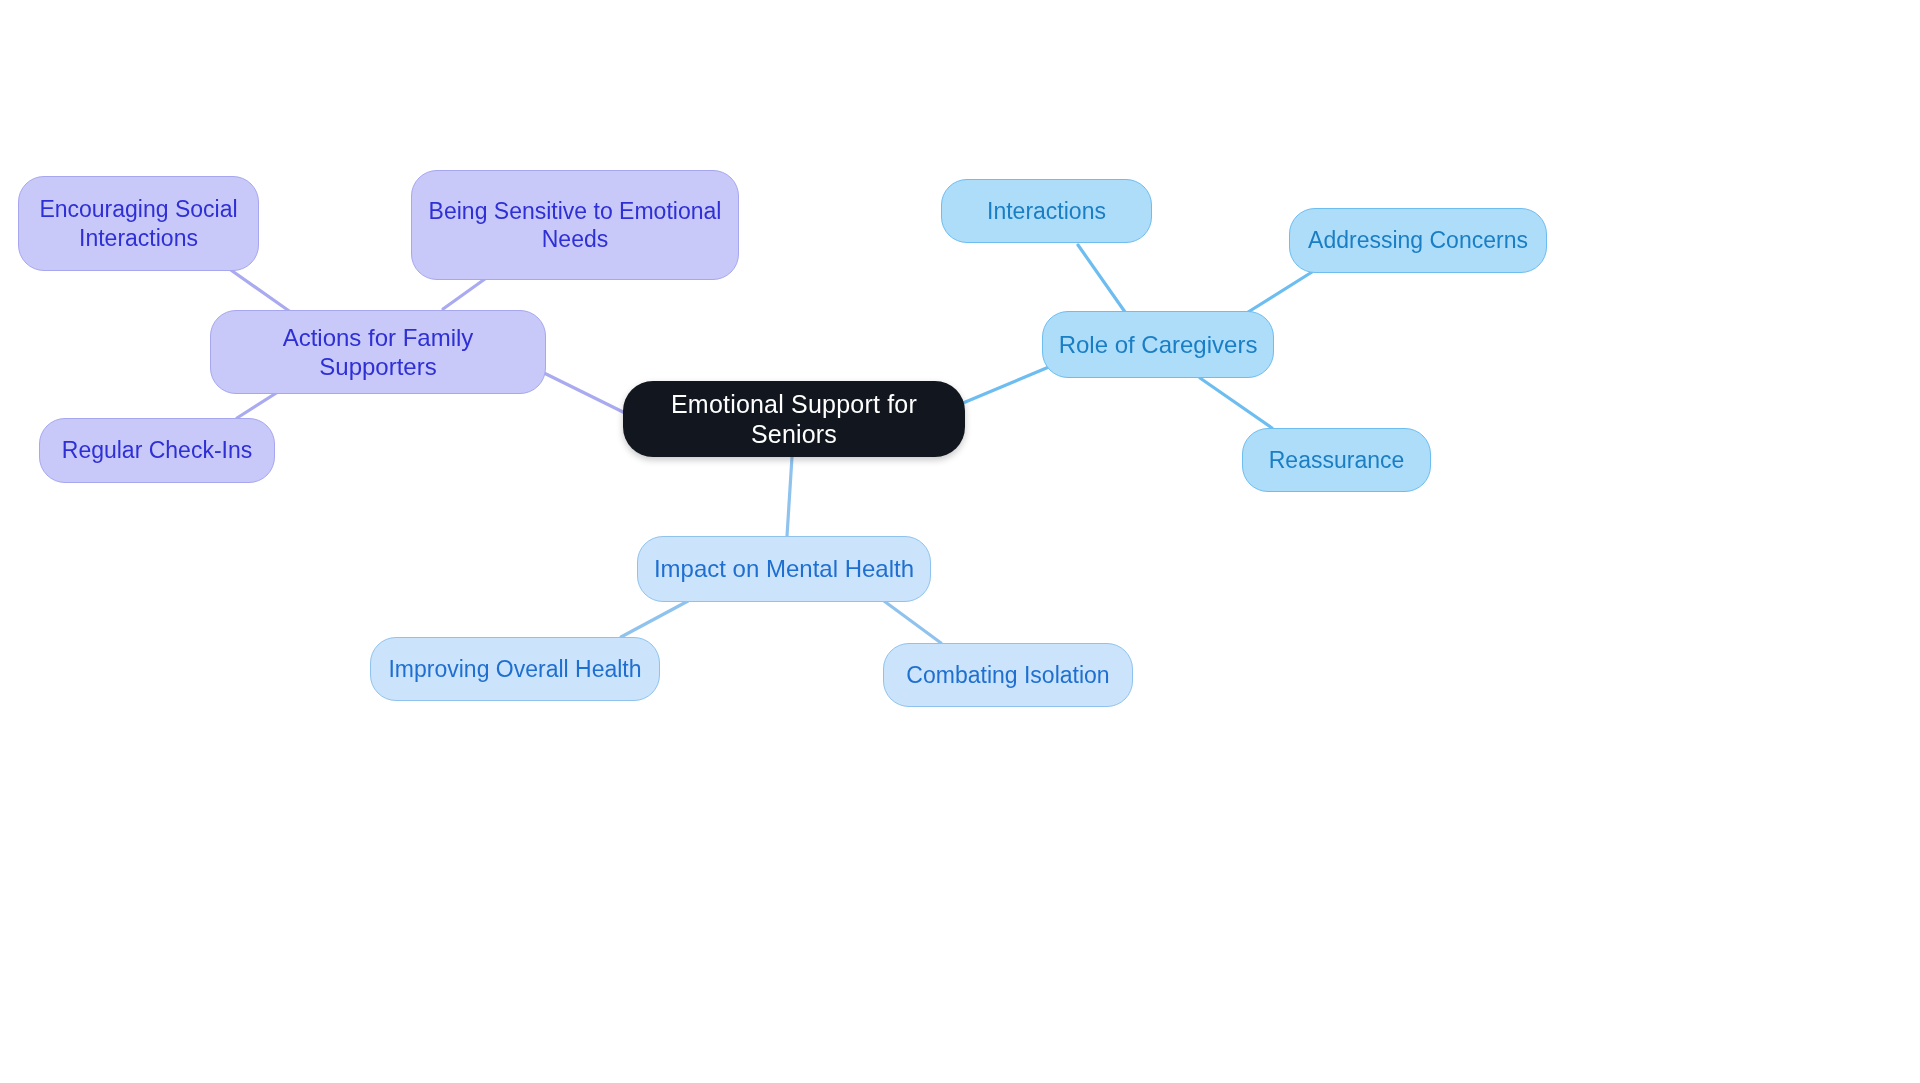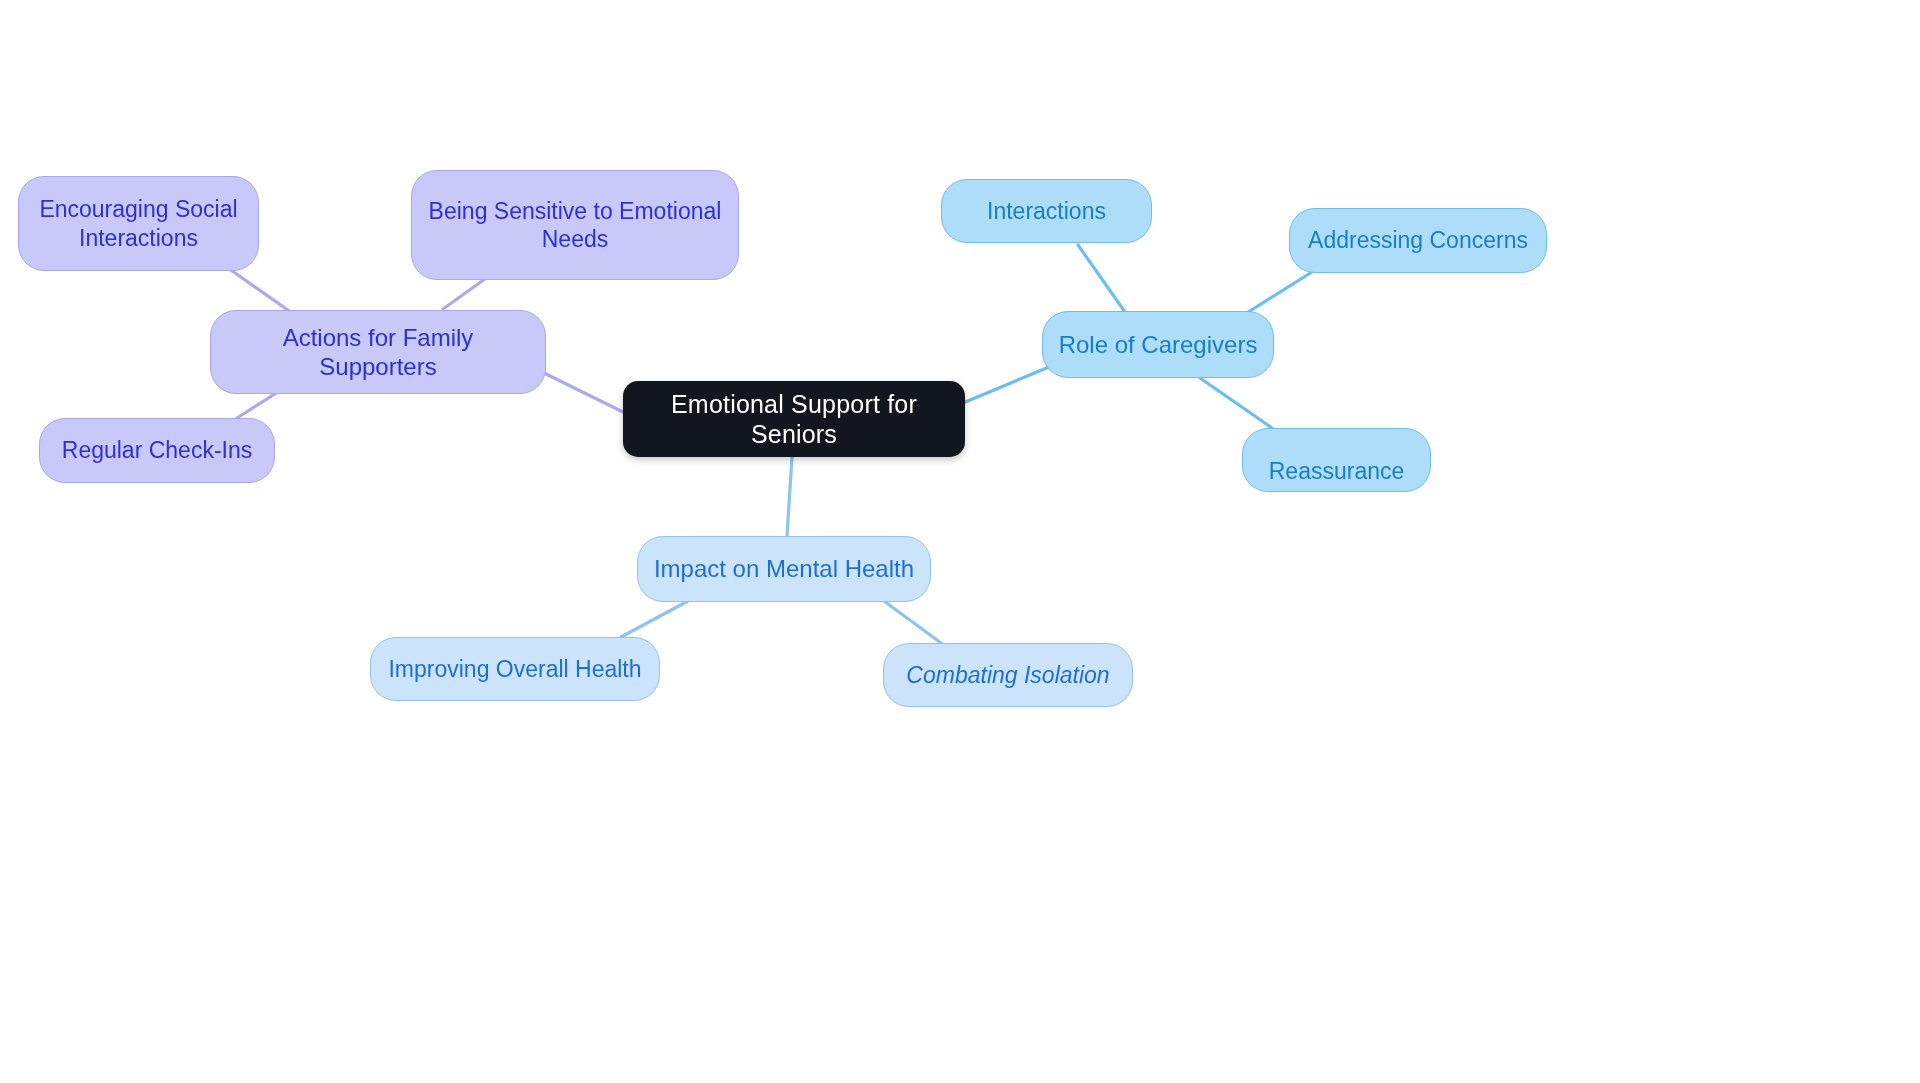--- a/index.html
+++ b/index.html
@@ -37,21 +37,21 @@
     text-align: center;
     border-radius: 26px;
     border-style: solid;
     border-width: 1.5px;
     line-height: 1.22;
     padding: 6px 14px;
     white-space: pre-line;
     z-index: 2;
   }
   .node-root {
-    border-radius: 15px;
+    border-radius: 30px;
     border-width: 0;
     font-size: 25px;
     letter-spacing: 0.2px;
     box-shadow: 0 3px 7px rgba(0,0,0,0.22);
     z-index: 3;
   }
   .node-branch {
     font-size: 24px;
   }
   .node-leaf {
@@ -79,18 +79,18 @@
       <div class="node node-root" style="left: 623px; top: 381px; width: 342px; height: 76px; background: rgb(18, 23, 31); border-color: rgb(18, 23, 31); color: rgb(255, 255, 255);"><span>Emotional Support for Seniors</span></div>
       <div class="node node-branch" style="left: 210px; top: 310px; width: 336px; height: 84px; background: rgb(200, 201, 248); border-color: rgb(166, 167, 239); color: rgb(47, 47, 214);"><span>Actions for Family Supporters</span></div>
       <div class="node node-leaf" style="left: 18px; top: 176px; width: 241px; height: 95px; background: rgb(200, 201, 248); border-color: rgb(166, 167, 239); color: rgb(47, 47, 214);"><span>Encouraging Social
 Interactions</span></div>
       <div class="node node-leaf" style="left: 411px; top: 170px; width: 328px; height: 110px; background: rgb(200, 201, 248); border-color: rgb(166, 167, 239); color: rgb(47, 47, 214);"><span>Being Sensitive to Emotional
 Needs</span></div>
       <div class="node node-leaf" style="left: 39px; top: 418px; width: 236px; height: 65px; background: rgb(200, 201, 248); border-color: rgb(166, 167, 239); color: rgb(47, 47, 214);"><span>Regular Check-Ins</span></div>
       <div class="node node-branch" style="left: 1042px; top: 311px; width: 232px; height: 67px; background: rgb(174, 221, 250); border-color: rgb(109, 189, 240); color: rgb(26, 126, 196);"><span>Role of Caregivers</span></div>
       <div class="node node-leaf" style="left: 941px; top: 179px; width: 211px; height: 64px; background: rgb(174, 221, 250); border-color: rgb(109, 189, 240); color: rgb(26, 126, 196);"><span>Interactions</span></div>
       <div class="node node-leaf" style="left: 1289px; top: 208px; width: 258px; height: 65px; background: rgb(174, 221, 250); border-color: rgb(109, 189, 240); color: rgb(26, 126, 196);"><span>Addressing Concerns</span></div>
-      <div class="node node-leaf" style="left: 1242px; top: 428px; width: 189px; height: 64px; background: rgb(174, 221, 250); border-color: rgb(109, 189, 240); color: rgb(26, 126, 196); align-items: flex-end;"><span>Reassurance</span></div>
+      <div class="node node-leaf" style="left: 1242px; top: 428px; width: 189px; height: 64px; background: rgb(174, 221, 250); border-color: rgb(109, 189, 240); color: rgb(26, 126, 196);"><span>Reassurance</span></div>
       <div class="node node-branch" style="left: 637px; top: 536px; width: 294px; height: 66px; background: rgb(203, 228, 251); border-color: rgb(143, 195, 238); color: rgb(31, 111, 208);"><span>Impact on Mental Health</span></div>
       <div class="node node-leaf" style="left: 370px; top: 637px; width: 290px; height: 64px; background: rgb(203, 228, 251); border-color: rgb(143, 195, 238); color: rgb(31, 111, 208);"><span>Improving Overall Health</span></div>
-      <div class="node node-leaf" style="left: 883px; top: 643px; width: 250px; height: 64px; background: rgb(203, 228, 251); border-color: rgb(143, 195, 238); color: rgb(31, 111, 208); font-style: italic;"><span>Combating Isolation</span></div>
+      <div class="node node-leaf" style="left: 883px; top: 643px; width: 250px; height: 64px; background: rgb(203, 228, 251); border-color: rgb(143, 195, 238); color: rgb(31, 111, 208);"><span>Combating Isolation</span></div>
     </div>
 </div>
 
 </body></html>

